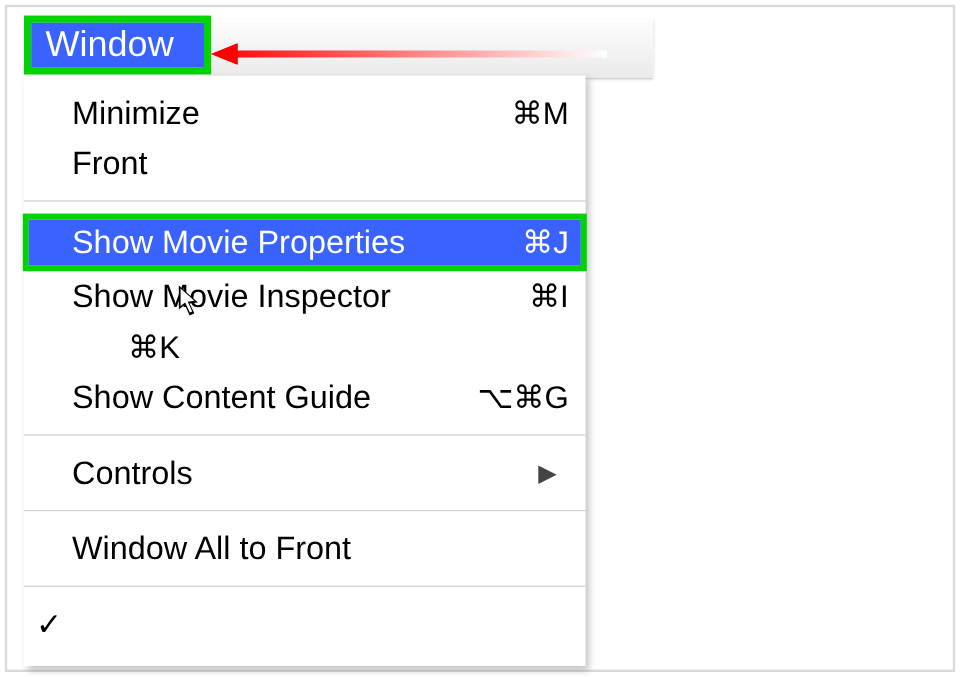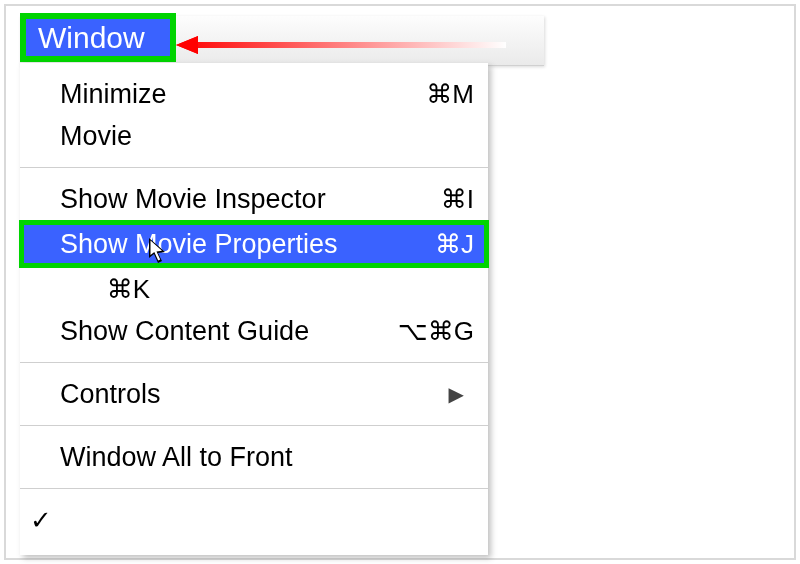--- a/index.html
+++ b/index.html
@@ -163,39 +163,39 @@
     <polygon points="0,9 22,0 22,18" fill="#ff0000"></polygon>
   </svg>
 
   <div class="dropdown">
 
     <div class="item">
       <span class="label">Minimize</span>
       <span class="shortcut">⌘M</span>
     </div>
     <div class="item">
-      <span class="label">Movie</span>
+      <span class="label">Front</span>
       <span class="shortcut"></span>
     </div>
 
     <div class="sep"></div>
-
-    <div class="item">
-      <span class="label">Show Movie Inspector</span>
-      <span class="shortcut">⌘I</span>
-    </div>
 
     <div class="item highlight-wrap" style="padding:0;">
       <div class="inner">
         <span class="label">Show Movie Properties</span>
         <span class="shortcut">⌘J</span>
       </div>
     </div>
 
     <div class="item">
+      <span class="label">Show Movie Inspector</span>
+      <span class="shortcut">⌘I</span>
+    </div>
+
+    <div class="item">
       <span class="shortcut">⌘K</span>
     </div>
     <div class="item">
       <span class="label">Show Content Guide</span>
       <span class="shortcut">⌥⌘G</span>
     </div>
 
     <div class="sep"></div>
 
     <div class="item">

